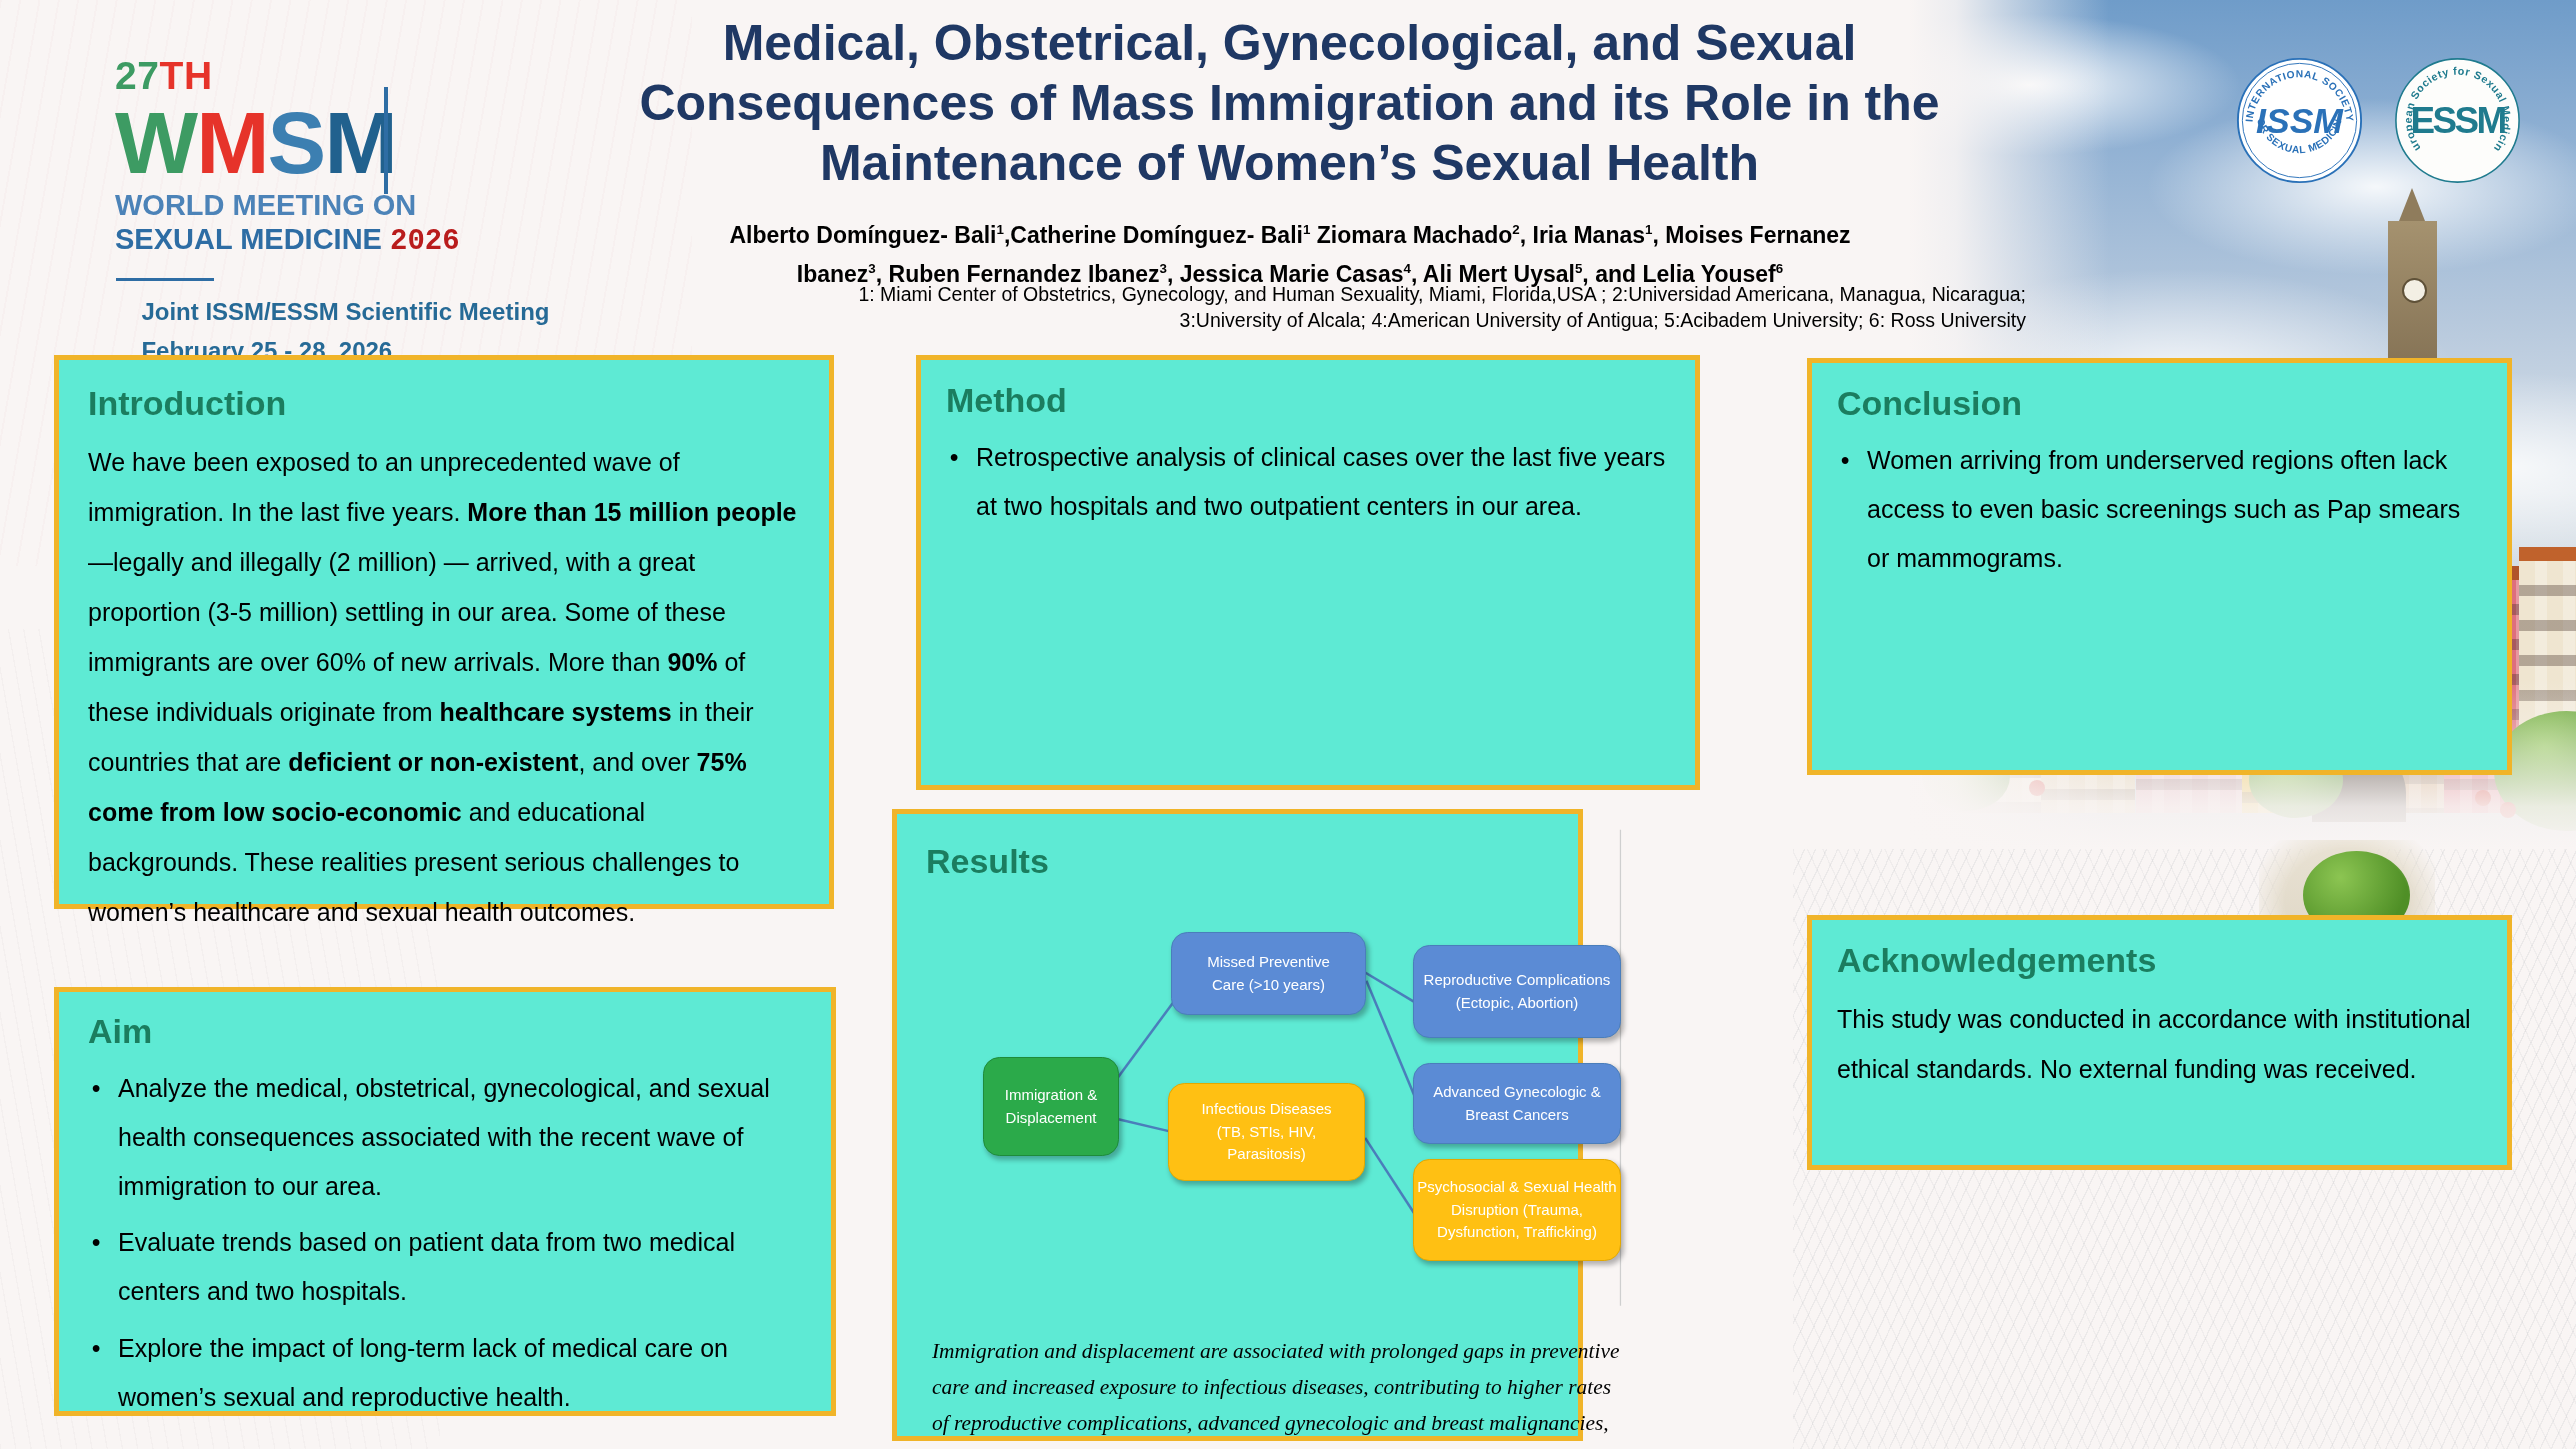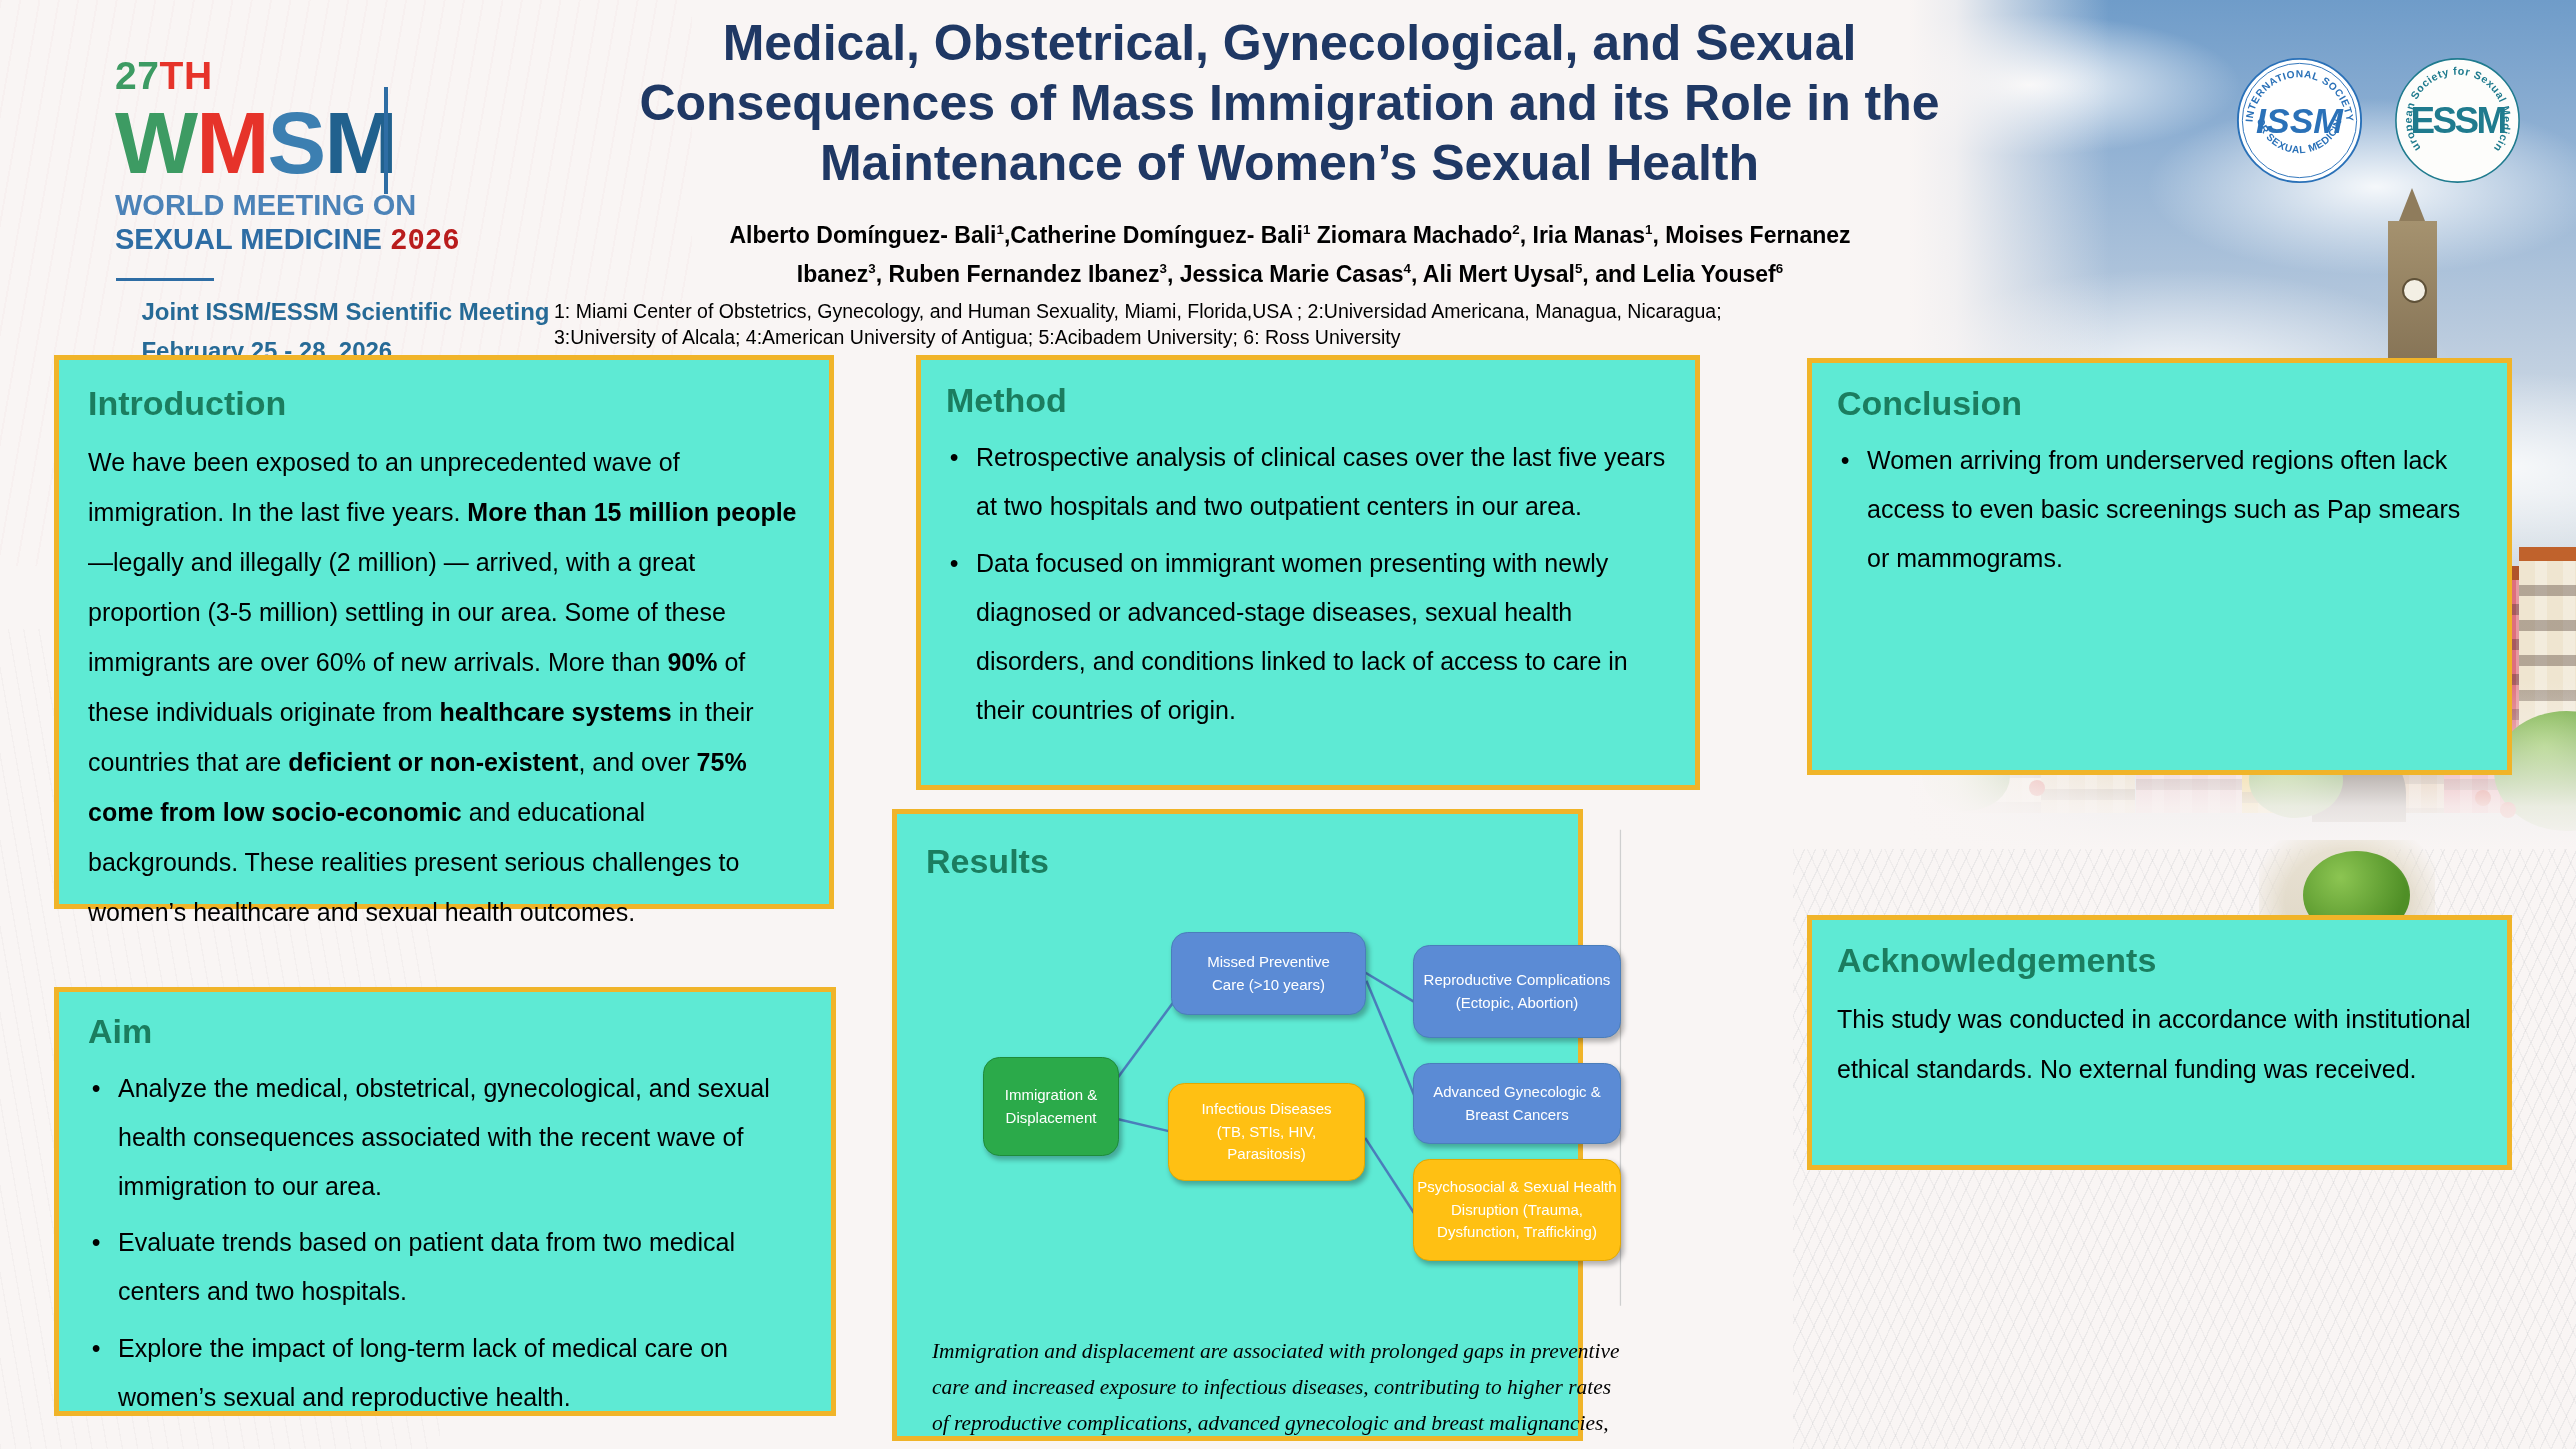--- a/index.html
+++ b/index.html
@@ -76,21 +76,21 @@
   .wmsm-bar{position:absolute;left:269px;top:33px;width:3.8px;height:107px;background:#2e6da4;}
   .wmsm-line{font-size:29px;font-weight:bold;color:#4c83b8;line-height:1.18;}
   .wmsm-divider{width:98px;height:3.1px;background:#2e6da4;margin:19px 0 15px 1.3px;}
   .wmsm-meeting{font-size:24px;font-weight:bold;color:#266a96;margin-left:26.4px;line-height:1.3;}
   .wmsm-dates{font-size:24px;font-weight:bold;color:#266a96;margin:10px 0 0 26.4px;}
   .title{position:absolute;left:566px;top:12.6px;width:1447px;text-align:center;z-index:2;
     color:#1F3864;font-weight:bold;font-size:50px;line-height:60px;}
   .authors{position:absolute;left:554px;top:213px;width:1472px;text-align:center;z-index:2;
     font-size:23px;font-weight:bold;line-height:33px;color:#000;}
   .authors sup,.affiliations sup{font-size:58%;}
-  .affiliations{position:absolute;left:554px;top:298px;width:1472px;text-align:left;z-index:2;
+  .affiliations{position:absolute;left:554px;top:281px;width:1472px;text-align:right;z-index:2;
     font-size:19.5px;line-height:26px;color:#000;}
   .society-logo{position:absolute;width:127px;height:127px;z-index:2;}
   #logo-issm{left:2236px;top:57px;}
   #logo-essm{left:2394px;top:57px;}
   
   .panel{position:absolute;background:#5eead4;border:5px solid #F0B429;box-sizing:border-box;z-index:3;}
   #panel-intro{left:54px;top:355px;width:780px;height:554px;padding:19px 29px;}
   #panel-aim{left:54px;top:987px;width:782px;height:429px;padding:15px 29px;}
   #panel-method{left:892px;top:355px;width:784px;height:435px;padding:16.4px 25px;margin-left:24px;}
   #panel-results{left:892px;top:809px;width:691px;height:632px;}
@@ -216,21 +216,20 @@
       <li>Analyze the medical, obstetrical, gynecological, and sexual health consequences associated with the recent wave of immigration to our area.</li>
       <li>Evaluate trends based on patient data from two medical centers and two hospitals.</li>
       <li>Explore the impact of long-term lack of medical care on women’s sexual and reproductive health.</li>
     </ul>
 </section>
 
 <section class="panel" id="panel-method">
   <h2 class="section-heading">Method</h2>
   <ul class="bullets">
       <li>Retrospective analysis of clinical cases over the last five years at two hospitals and two outpatient centers in our area.</li>
-      <li>Data focused on immigrant women presenting with newly diagnosed or advanced-stage diseases, sexual health disorders, and conditions linked to lack of access to care in their countries of origin.</li>
     </ul>
 </section>
 
 <section class="panel" id="panel-results">
   <h2 class="section-heading results-heading">Results</h2>
   <div id="diagram">
     <svg width="774" height="622" viewBox="0 0 1230 989">
       <line x1="1150" y1="25" x2="1150" y2="782" stroke="#cfcfcf" stroke-width="2"></line>
       <line x1="350" y1="420" x2="440" y2="298" stroke="#4A7EBB" stroke-width="4"></line>
       <line x1="350" y1="485" x2="435" y2="505" stroke="#4A7EBB" stroke-width="4"></line>

